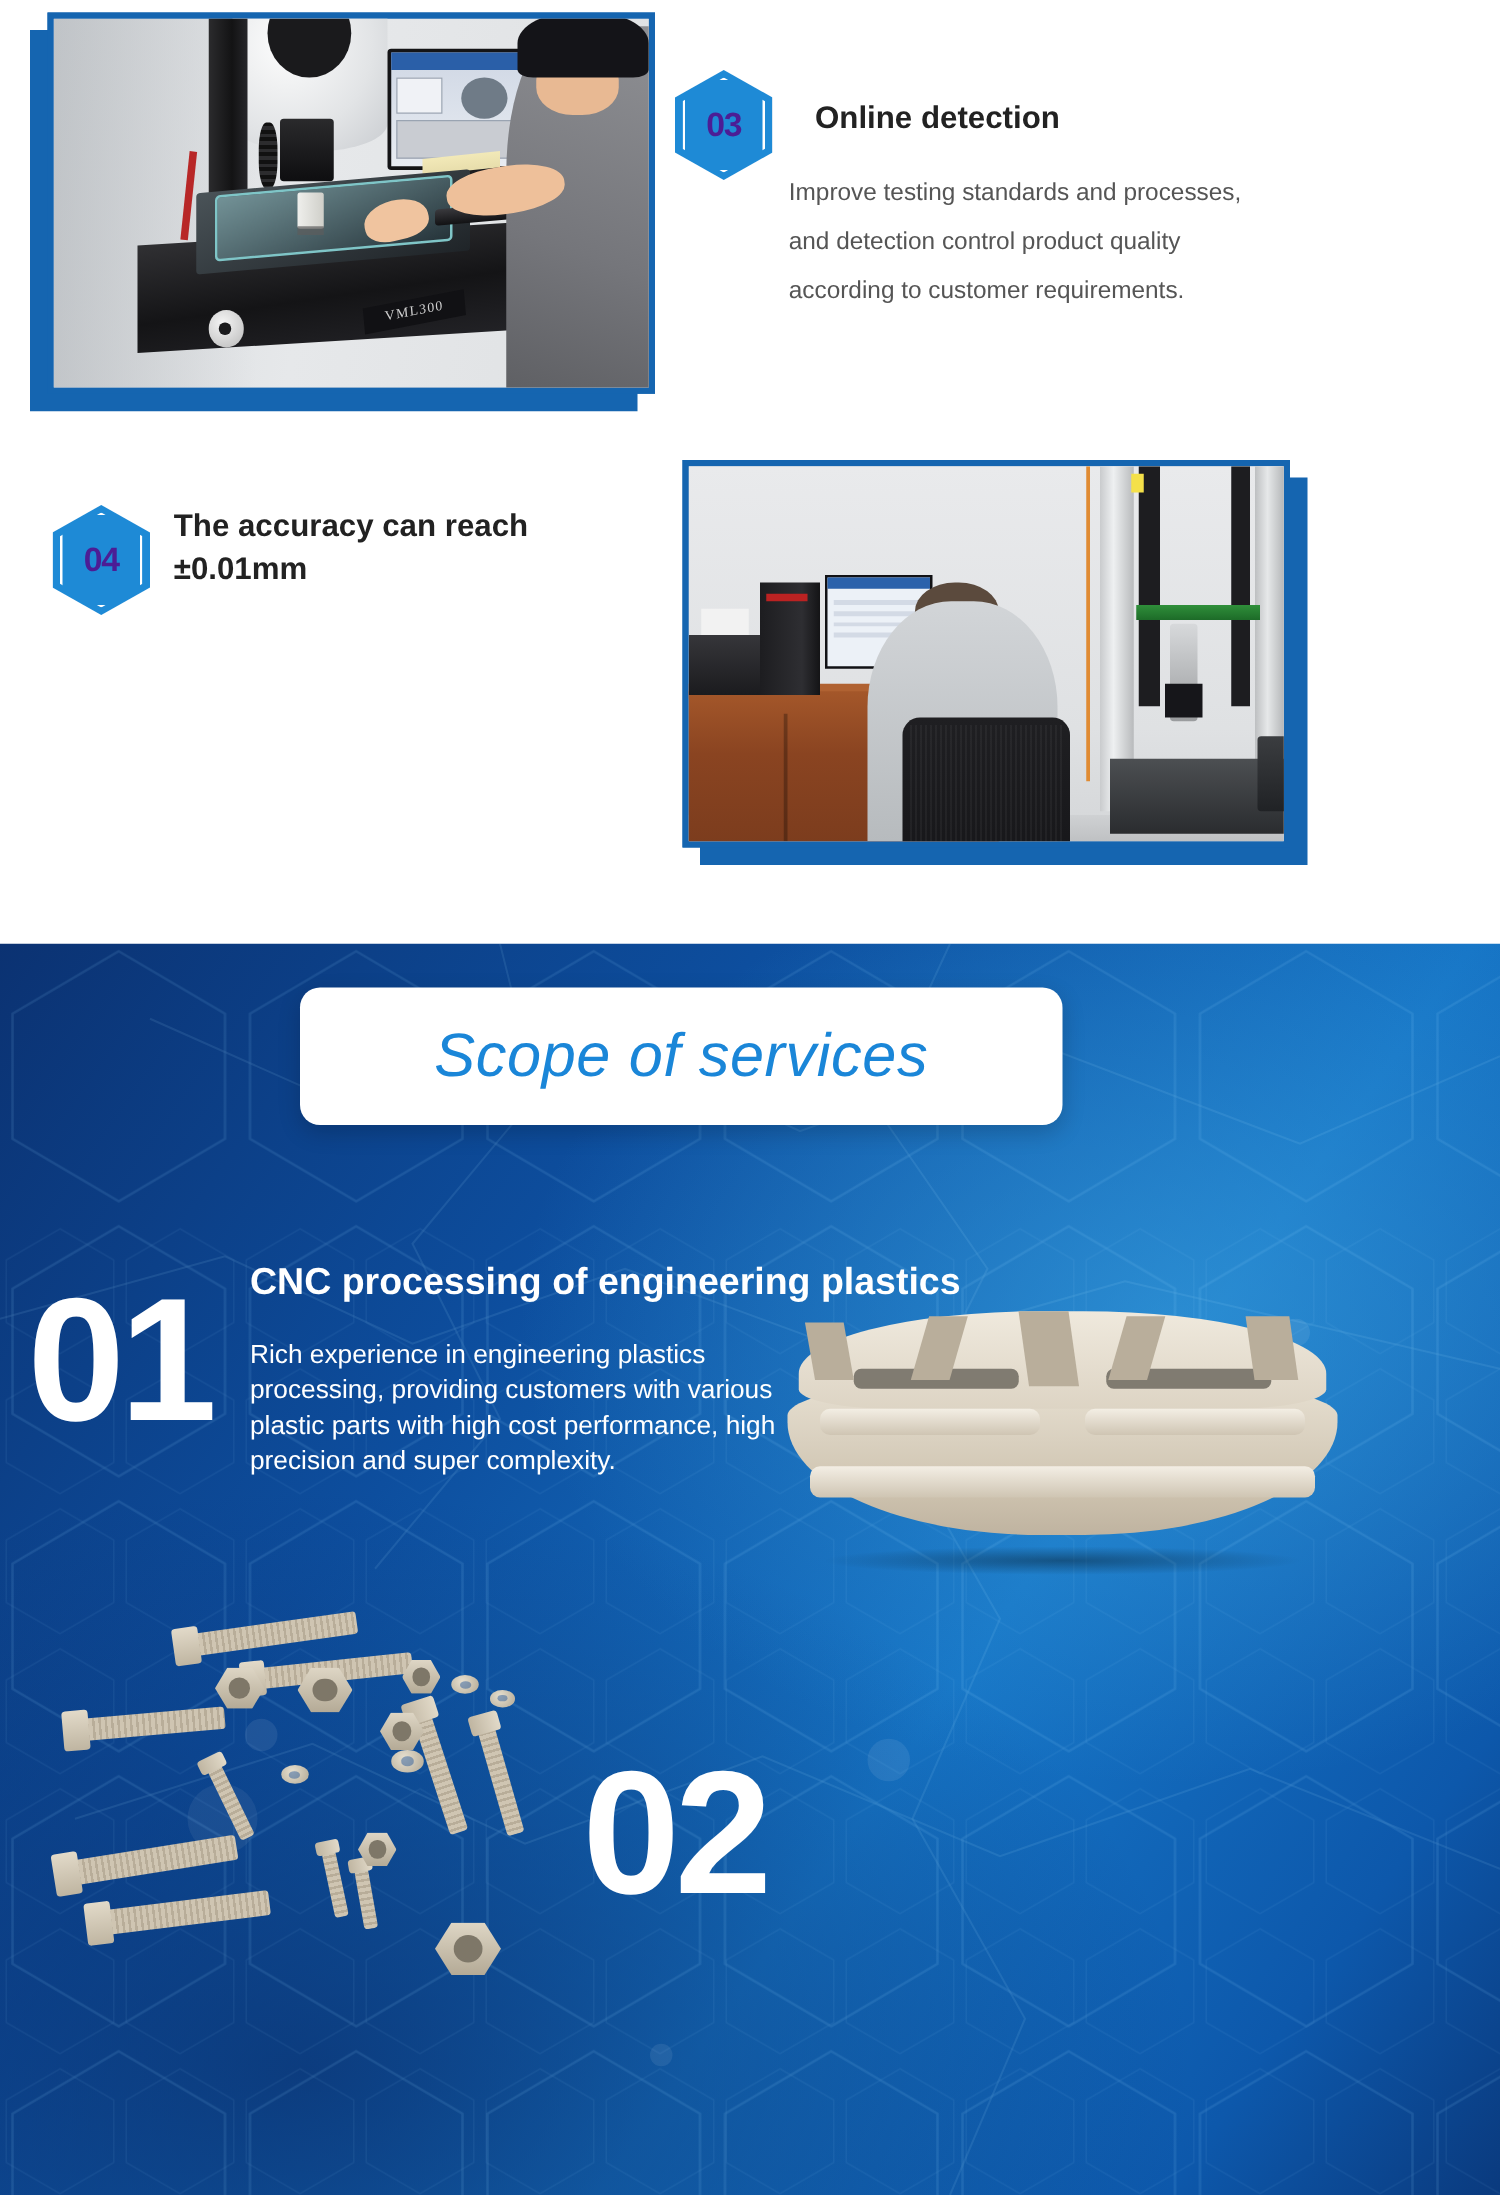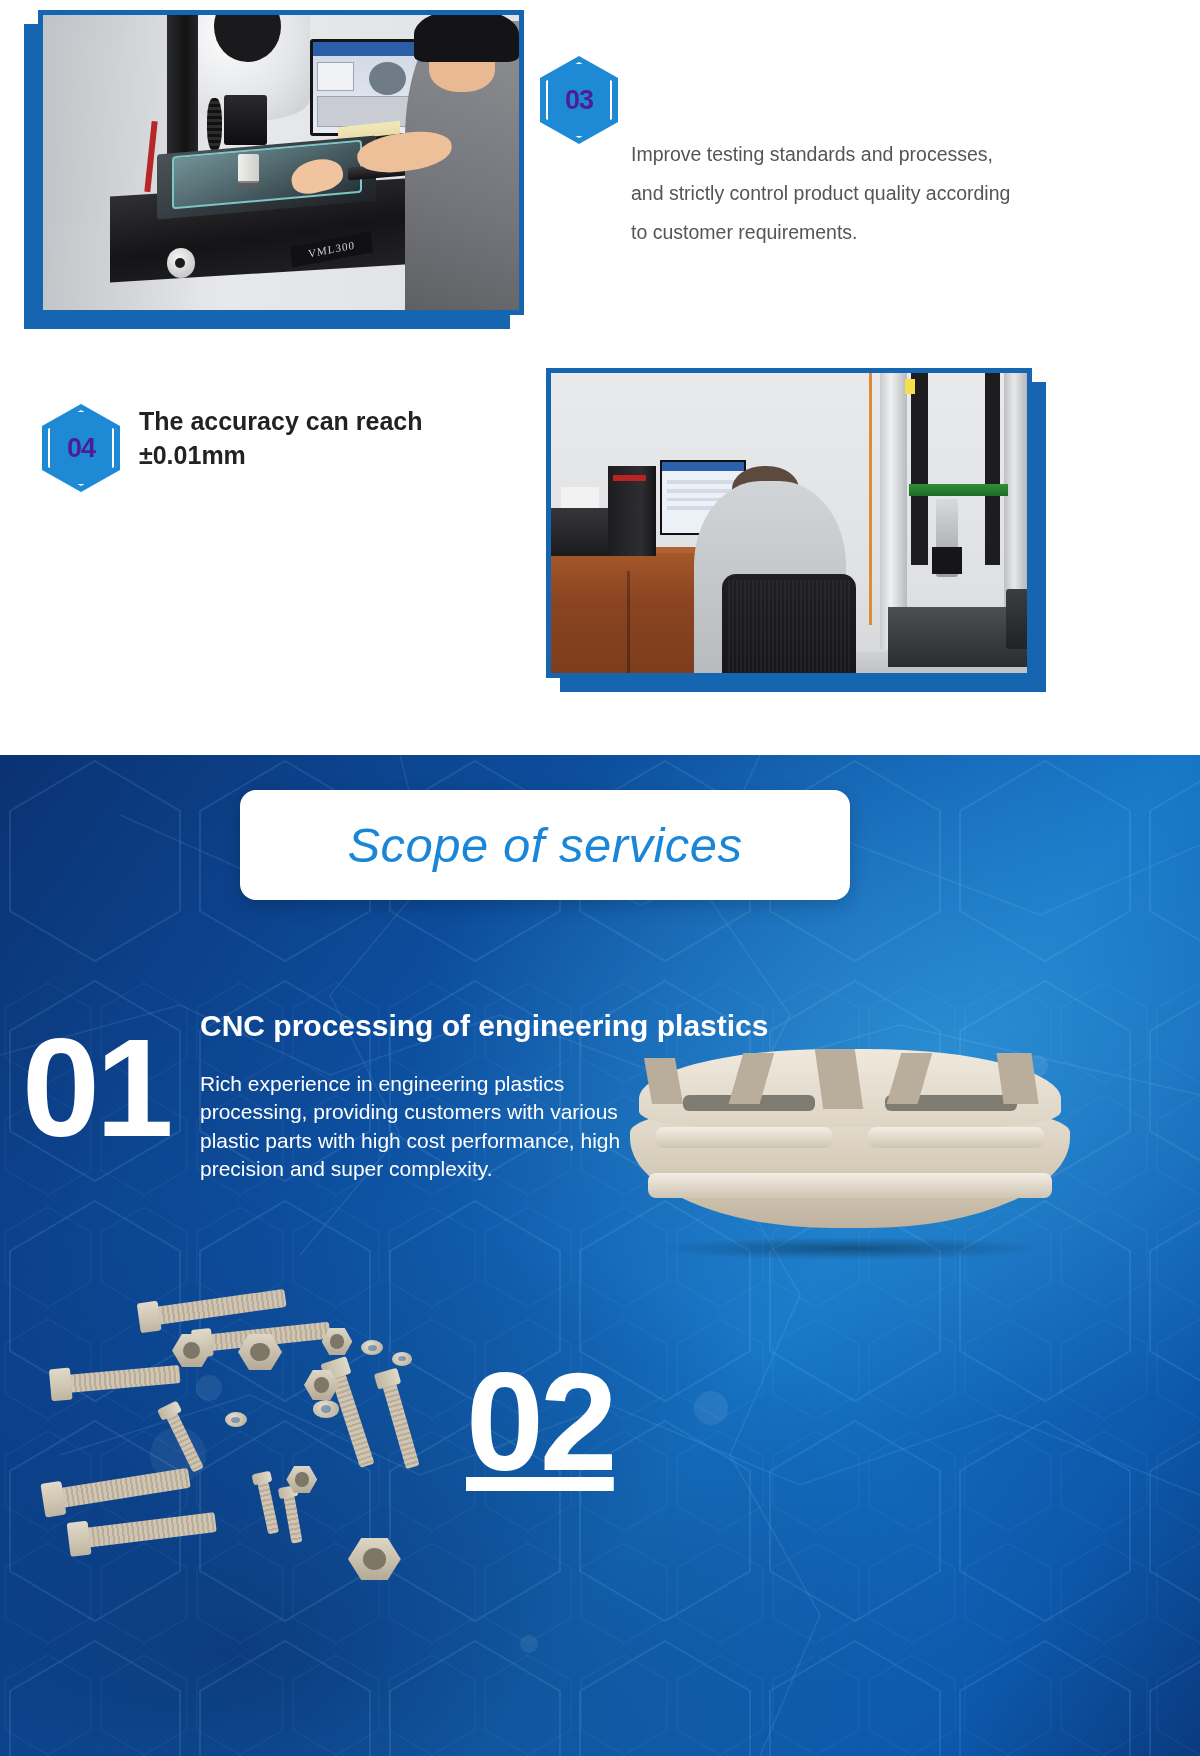--- a/index.html
+++ b/index.html
@@ -150,21 +150,21 @@
   .title-card span {
     font-size:49px; font-style:italic; color:#1a86d8; font-weight:normal;
     letter-spacing:.5px;
   }
 
   .bignum {
     position:absolute; color:#fff; font-size:140px; font-weight:bold;
     line-height:1; letter-spacing:-4px;
   }
   #num01 { left:22px; top:1018px; }
-  #num02 { left:466px; top:1352px;text-decoration:underline; }
+  #num02 { left:466px; top:1396px; }
 
   .sec-title { position:absolute; color:#fff; font-size:30px; font-weight:bold; }
   .sec-body  { position:absolute; color:#fff; font-size:21px; line-height:1.35; }
   #st01 { left:200px; top:1009px; width:760px; }
   #sb01 { left:200px; top:1070px; width:430px; }
   #st02 { left:660px; top:1338px; width:420px; }
   #sb02 { left:660px; top:1400px; width:400px; }
 
   
   #prod1 { position:absolute; left:630px; top:1035px; width:440px; height:230px; }
@@ -243,21 +243,22 @@
           <div class="s1-hand"></div>
         </div>
       </div>
     </div>
 
     <div class="hexbadge" id="badge3">
       <div class="hexouter"></div>
       <div class="hexinner"></div>
       <div class="hexnum">03</div>
     </div>
-    <div class="blk-body" id="b3">Improve testing standards and processes, and strictly control product quality according to customer requirements.</div>
+    <div class="blk-title" id="t3">Online detection</div>
+    <div class="blk-body" id="b3">Improve testing standards and processes, and detection control product quality according to customer requirements.</div>
 
     <div class="hexbadge" id="badge4">
       <div class="hexouter"></div>
       <div class="hexinner"></div>
       <div class="hexnum">04</div>
     </div>
     <div class="blk-title" id="t4">The accuracy can reach ±0.01mm</div>
 
     <div class="photo-wrap" id="photo2">
       <div class="photo-shadow right"></div>

